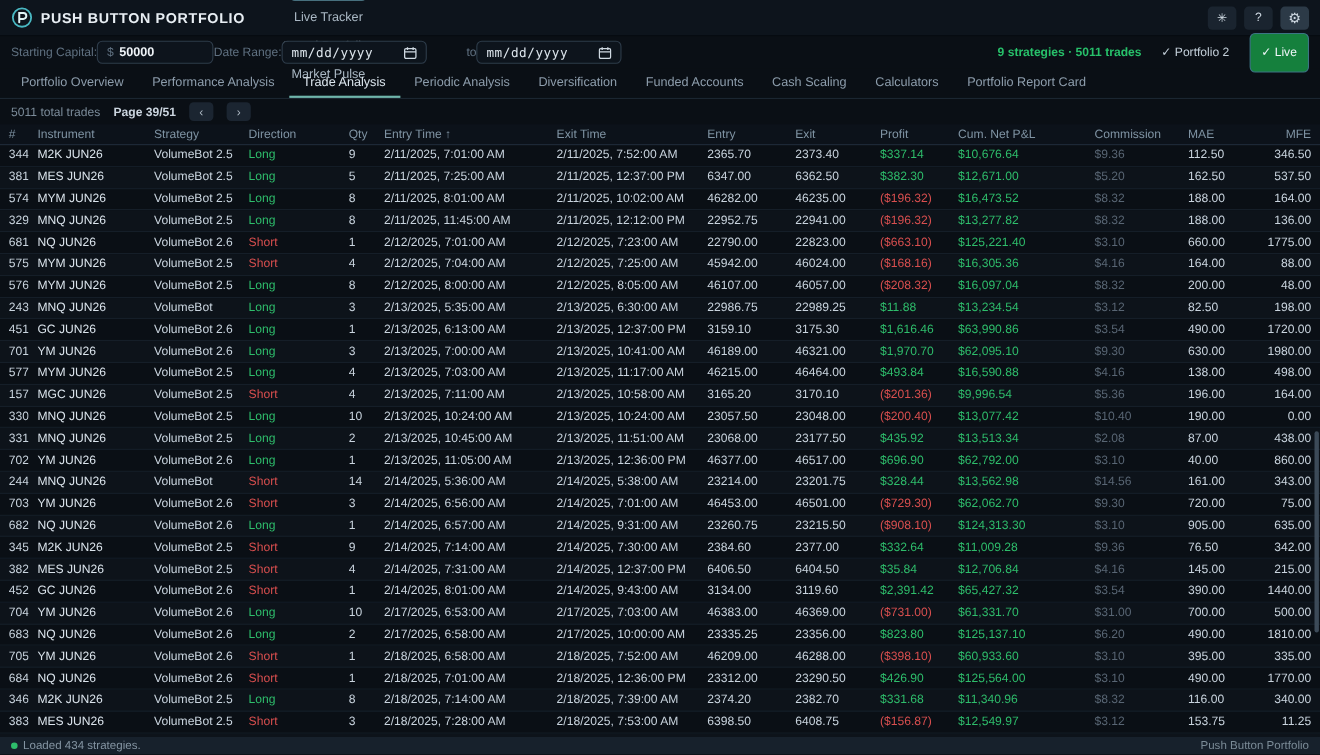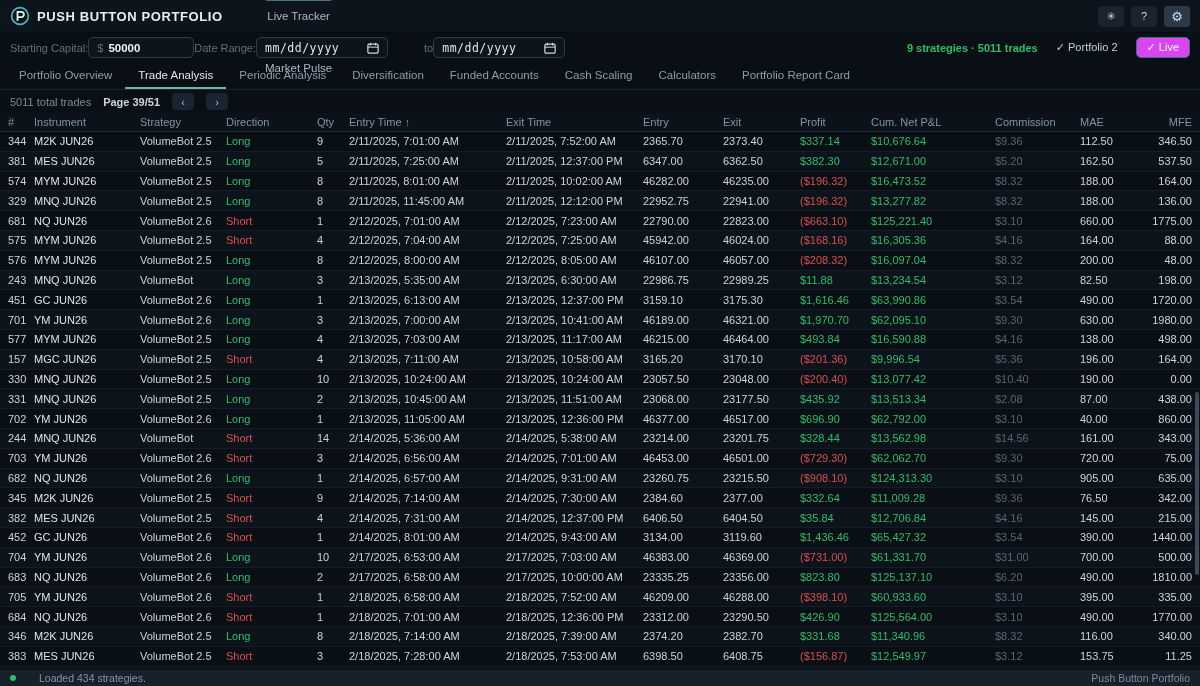--- a/index.html
+++ b/index.html
@@ -24,21 +24,21 @@
   .cap-input{ display:flex; align-items:center; gap:5px; background:#0d141c; border:1px solid #2e3c4a; border-radius:5px; height:21px; padding:0 8px; width:106px; }
   .cap-prefix{ color:#5f7080; font-size:11px; }
   .cap-value{ color:#eef3f7; font-size:11.5px; font-weight:bold; }
   .date-input{ display:flex; align-items:center; justify-content:space-between; background:#0d141c; border:1px solid #2e3c4a; border-radius:5px; height:21px; padding:0 8px; width:132px; }
   .date-text{ color:#dde6ed; font-size:11.5px; font-family:"DejaVu Sans Mono", monospace; letter-spacing:.5px; }
   .to-label{ font-size:11px; color:#5f7080;padding-left:36px; }
   .filter-right{ margin-left:auto; display:flex; align-items:center; gap:8px; }
   .summary-text{ font-size:11px; font-weight:bold; color:#27c06a; }
   .btn-outline{ font-size:11px; color:#c3cfd9; background:transparent; border:1px solid #38465
 4; border-radius:5px; height:21px; padding:0 10px; display:flex; align-items:center; cursor:pointer; }
-  .btn-teal{ font-size:11px; color:#f0f6f9; background:#d946ef; border:1px solid #3c7484; border-radius:5px; height:21px; padding:0 10px; display:flex; align-items:center; cursor:pointer; }
+  .btn-teal{ font-size:11px; color:#f0f6f9; background:#15803d; border:1px solid #3c7484; border-radius:5px; height:36px; padding:0 10px; display:flex; align-items:center; cursor:pointer; }
 
   
   .tabs-bar{ height:28px; display:flex; align-items:stretch; padding:0 6px; border-bottom:1px solid #1b2631; }
   .tab{ font-size:11.5px; color:#8d9dac; padding:0 13px; display:flex; align-items:center; cursor:pointer; border-bottom:2px solid transparent; }
   .tab.active{ color:#dce6ee; border-bottom-color:#6fb5ab; }
 
   
   .page-bar{ height:23px; display:flex; align-items:center; gap:12px; padding:0 10px; }
   .page-total{ font-size:11px; color:#7b8b99; }
   .page-num{ font-size:11px; color:#cbd5df; font-weight:bold; }
@@ -66,21 +66,21 @@
   .hcell:nth-child(11), .cell:nth-child(11){ width:124px; }
   .hcell:nth-child(12), .cell:nth-child(12){ width:85px; }
   .hcell:nth-child(13), .cell:nth-child(13){ width:55px; }
   .hcell:nth-child(14), .cell:nth-child(14){ width:65px;text-align:right; }
   .pos{ color:#2ebd6b !important; }
   .neg{ color:#d94f4f !important; }
   .muted{ color:#55London6573 !important; color:#586573 !important; }
 
   
   .status-bar{ position:absolute; left:0; bottom:0; width:1200px; height:16px; background:#17212c; display:flex; align-items:center; justify-content:space-between; padding:0 10px; }
-  .status-left{ font-size:10.5px; color:#8494a2; display:flex; align-items:center; gap:23px; }
+  .status-left{ font-size:10.5px; color:#8494a2; display:flex; align-items:center; gap:5px; }
   .dot{ width:6px; height:6px; border-radius:50%; background:#2ebd6b; display:inline-block; }
   .status-right{ font-size:10.5px; color:#7a8a96; }
 
   .scroll-thumb{ position:absolute; right:1px; top:392px; width:4px; height:183px; background:#3c4a58; border-radius:2px; }
 </style>
 </head>
 <body>
 
 <div class="app-header">
   <div class="logo-wrap">
@@ -132,20 +132,21 @@
   </div>
   <div class="filter-right">
     <span class="summary-text">9 strategies · 5011 trades</span>
     <div class="btn-outline">✓ Portfolio 2</div>
     <div class="btn-teal">✓ Live</div>
   </div>
 </div>
 
 <div class="tabs-bar">
     <div class="tab">Portfolio Overview</div>
+    <div class="tab">Performance Analysis</div>
     <div class="tab active">Trade Analysis</div>
     <div class="tab">Periodic Analysis</div>
     <div class="tab">Diversification</div>
     <div class="tab">Funded Accounts</div>
     <div class="tab">Cash Scaling</div>
     <div class="tab">Calculators</div>
     <div class="tab">Portfolio Report Card</div>
   </div>
 
 <div class="page-bar">
@@ -495,21 +496,21 @@
     <div class="trow">
       <div class="cell">452</div>
       <div class="cell">GC JUN26</div>
       <div class="cell">VolumeBot 2.6</div>
       <div class="cell neg">Short</div>
       <div class="cell">1</div>
       <div class="cell">2/14/2025, 8:01:00 AM</div>
       <div class="cell">2/14/2025, 9:43:00 AM</div>
       <div class="cell">3134.00</div>
       <div class="cell">3119.60</div>
-      <div class="cell pos">$1,436.46</div>
+      <div class="cell pos">$2,391.42</div>
       <div class="cell pos">$65,427.32</div>
       <div class="cell muted">$3.54</div>
       <div class="cell">390.00</div>
       <div class="cell">1440.00</div>
     </div>
     <div class="trow">
       <div class="cell">704</div>
       <div class="cell">YM JUN26</div>
       <div class="cell">VolumeBot 2.6</div>
       <div class="cell pos">Long</div>

